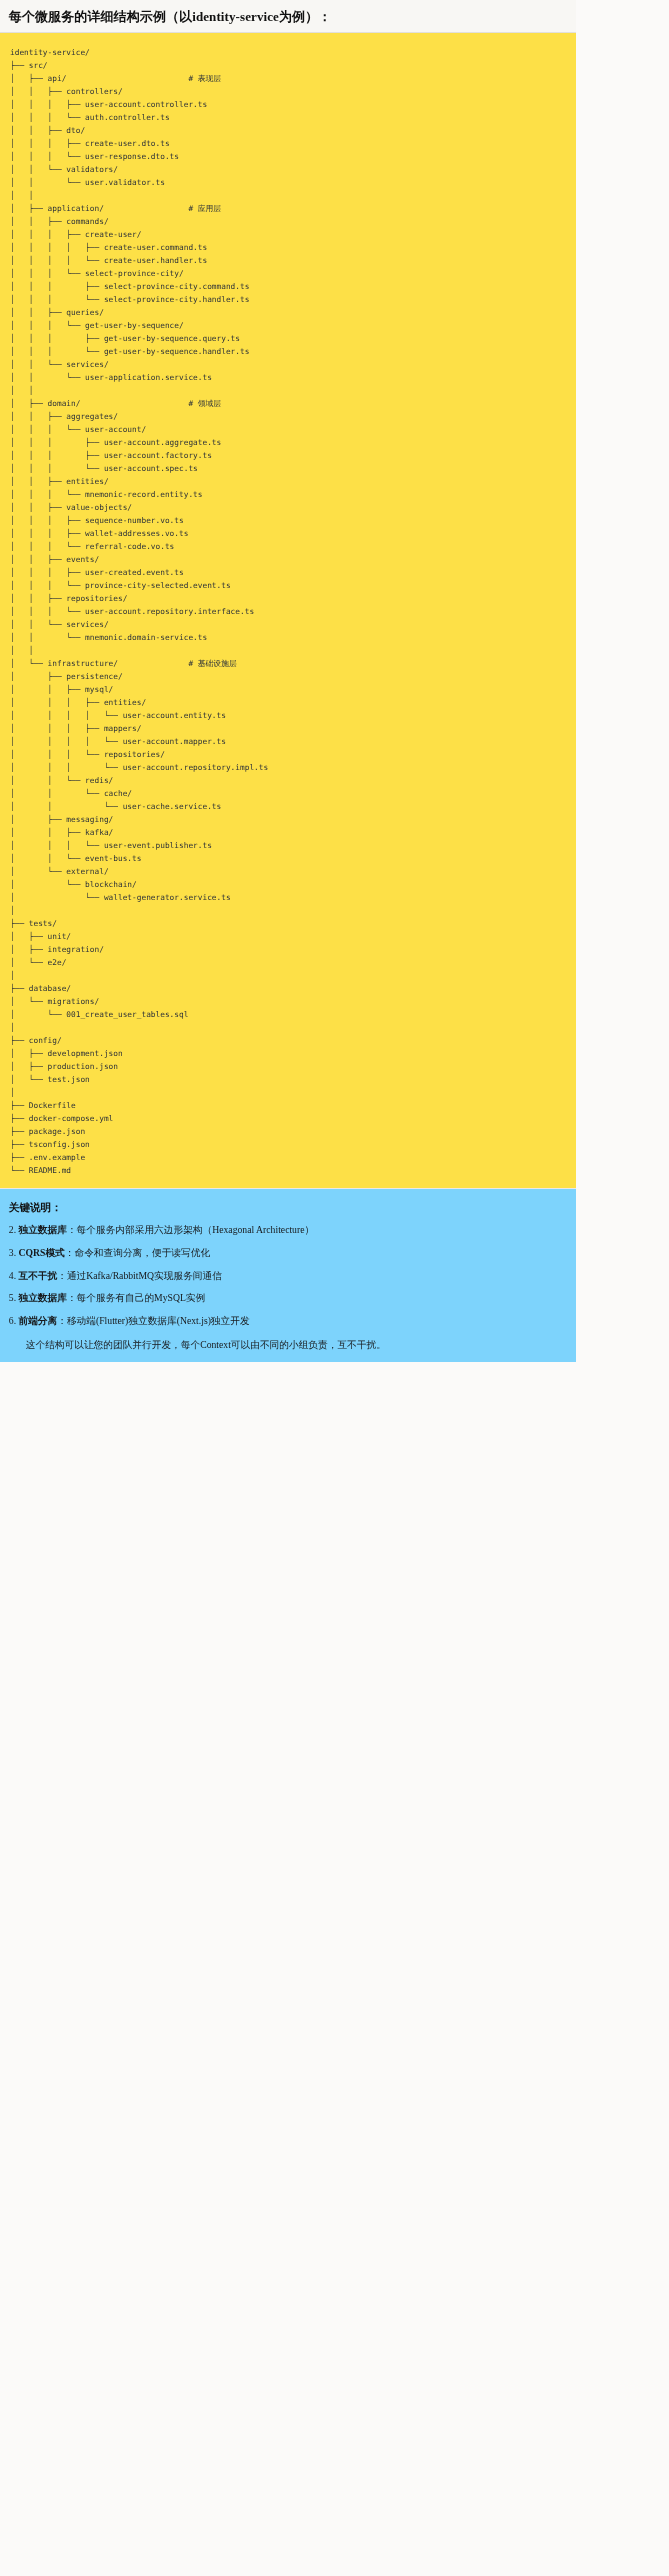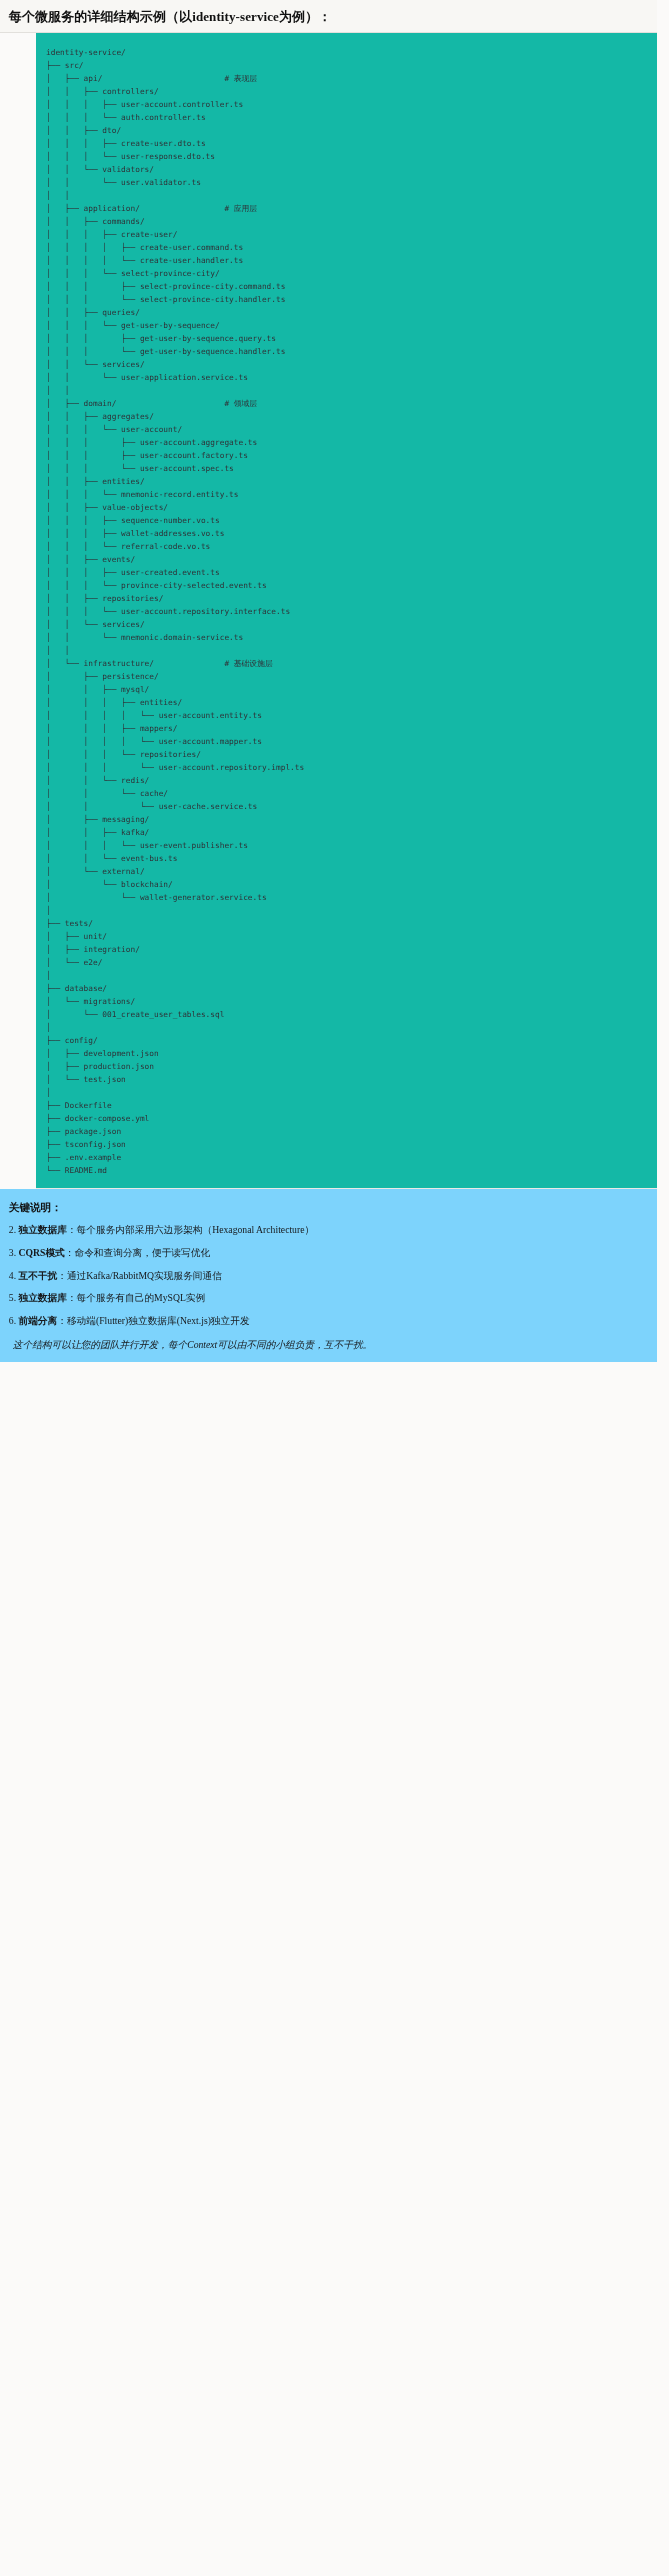--- a/index.html
+++ b/index.html
@@ -7,21 +7,21 @@
     padding: 0;
     background: #fbfaf9;
   }
   body {
     width: 669px;
     font-family: "Liberation Serif", serif;
     color: #1a1a1a;
     -webkit-font-smoothing: antialiased;
   }
   .page {
-    width: 657px;
+    width: 576px;
     box-sizing: border-box;
     background: #fbfaf9;
   }
 
   
   .title-bar {
     background: #f8f7f4;
     border-bottom: 0.6px solid #e2e0dc;
     padding: 8.8px 8.8px 8.1px 8.8px;
     box-sizing: border-box;
@@ -30,25 +30,24 @@
     font-family: "Liberation Serif", serif;
     font-weight: bold;
     font-size: 13px;
     line-height: 1.2;
     color: #111111;
     letter-spacing: 0.1px;
   }
 
   
   .tree-block {
-    background: #14b8a6;
+    background: #fde047;
     padding: 12.5px 0 11.3px 0;
     box-sizing: border-box;
     border-bottom: 0.6px solid #ebe9e5;
-    margin-left: 36px;
   }
   .tree-pre {
     margin: 0;
     padding: 0 10px;
     font-family: "DejaVu Sans Mono", "Liberation Mono", monospace;
     font-size: 7.8px;
     line-height: 13px;
     color: #2f3338;
     white-space: pre;
     tab-size: 4;
@@ -89,22 +88,21 @@
     font-weight: normal;
   }
   .note-item .val {
     font-weight: normal;
   }
   .closing {
     font-family: "Liberation Serif", serif;
     font-size: 9.7px;
     line-height: 1.5;
     color: #17191c;
-    margin: 10px 0 0 4px;
-    font-style: italic;
+    margin: 10px 0 0 17px;
   }
 </style>
 </head>
 <body>
 
 <div class="page">
 
   <div class="title-bar">
     <div class="title-text">每个微服务的详细结构示例（以identity-service为例）：</div>
   </div>

